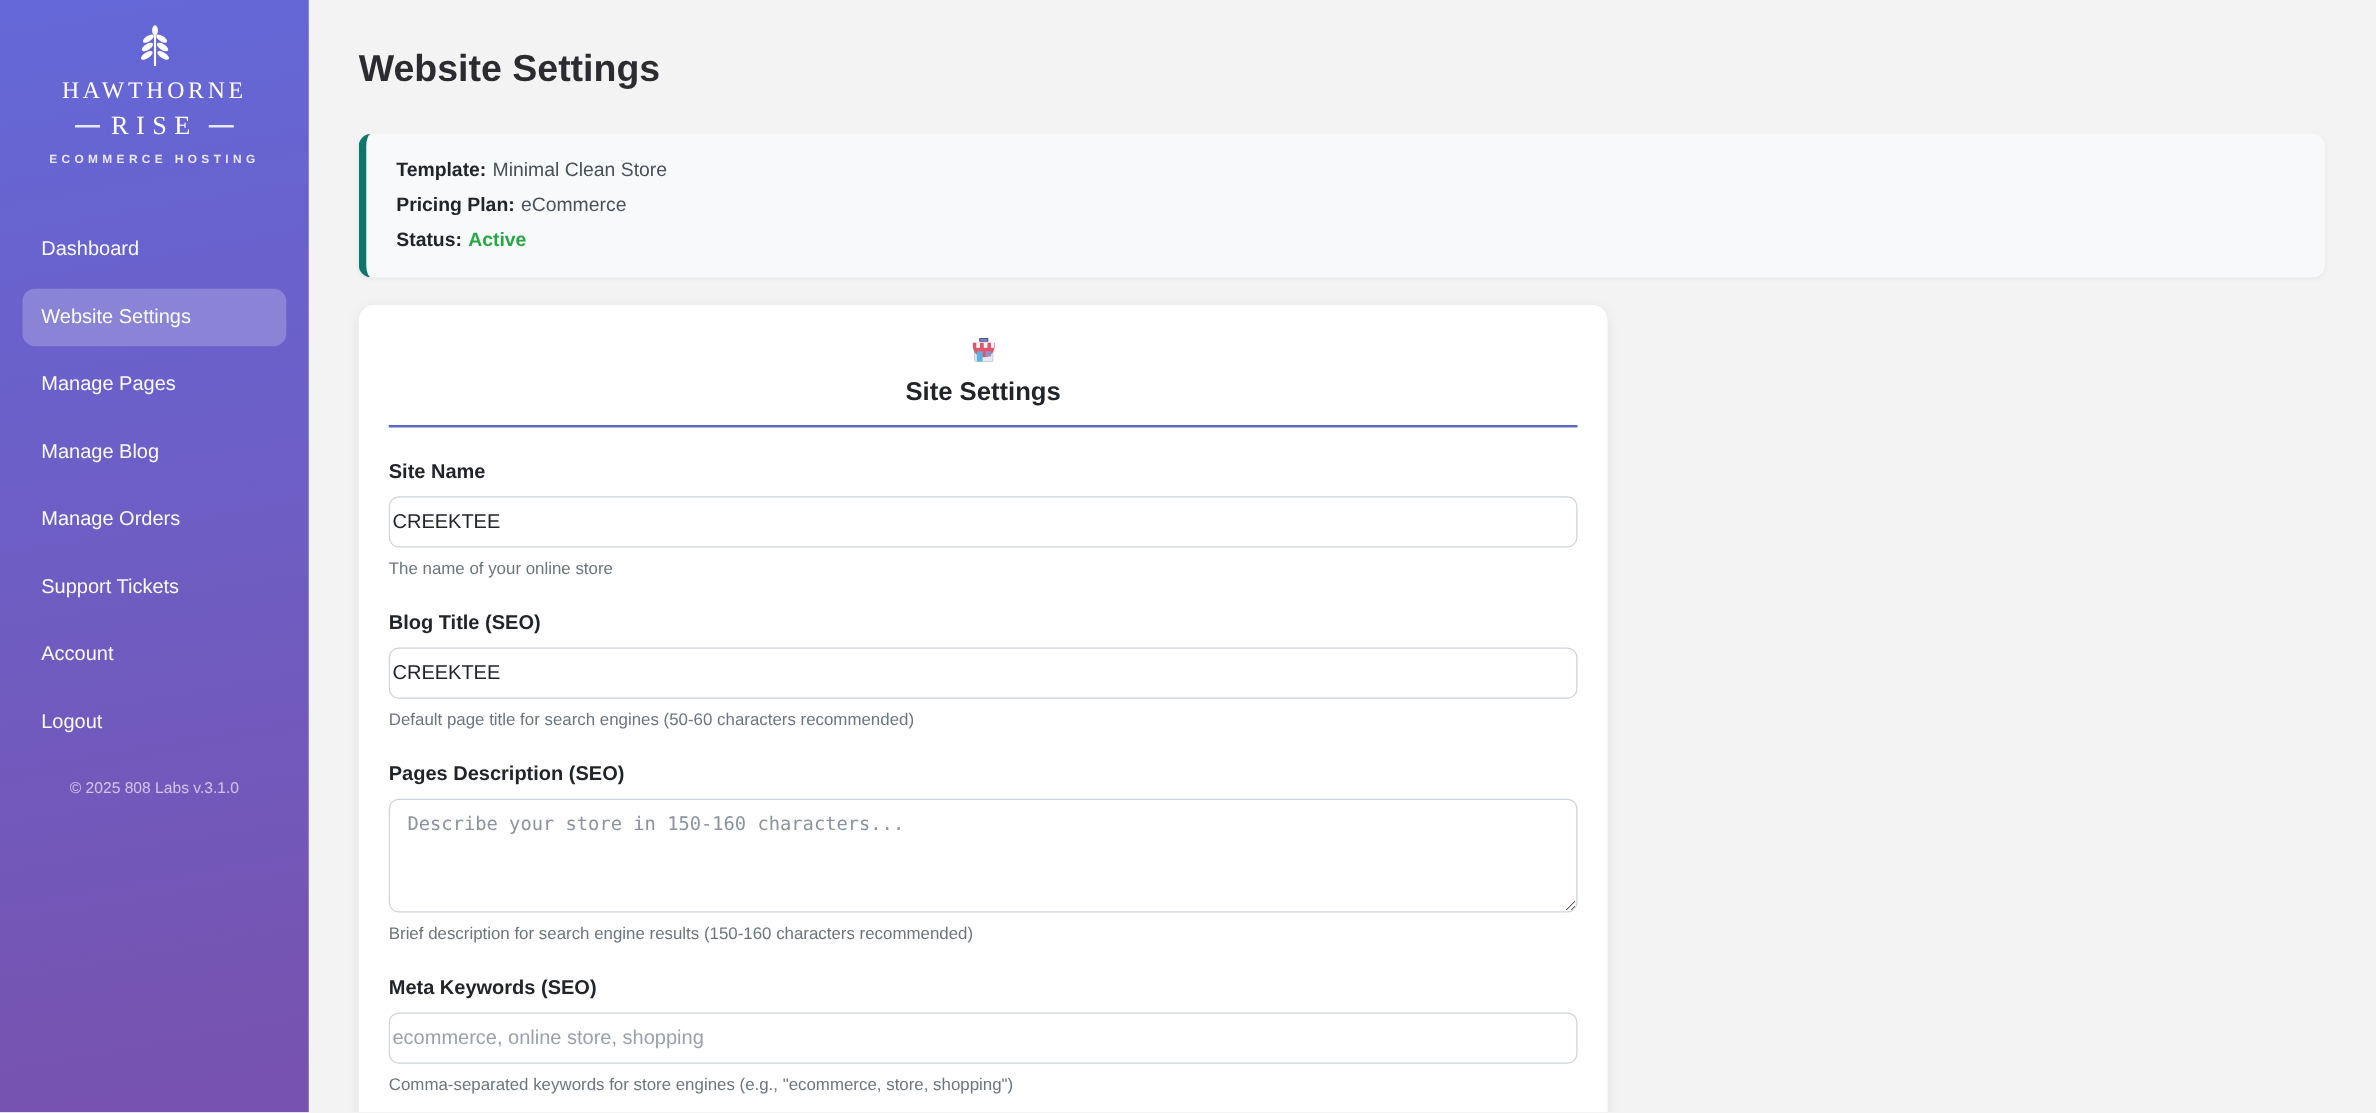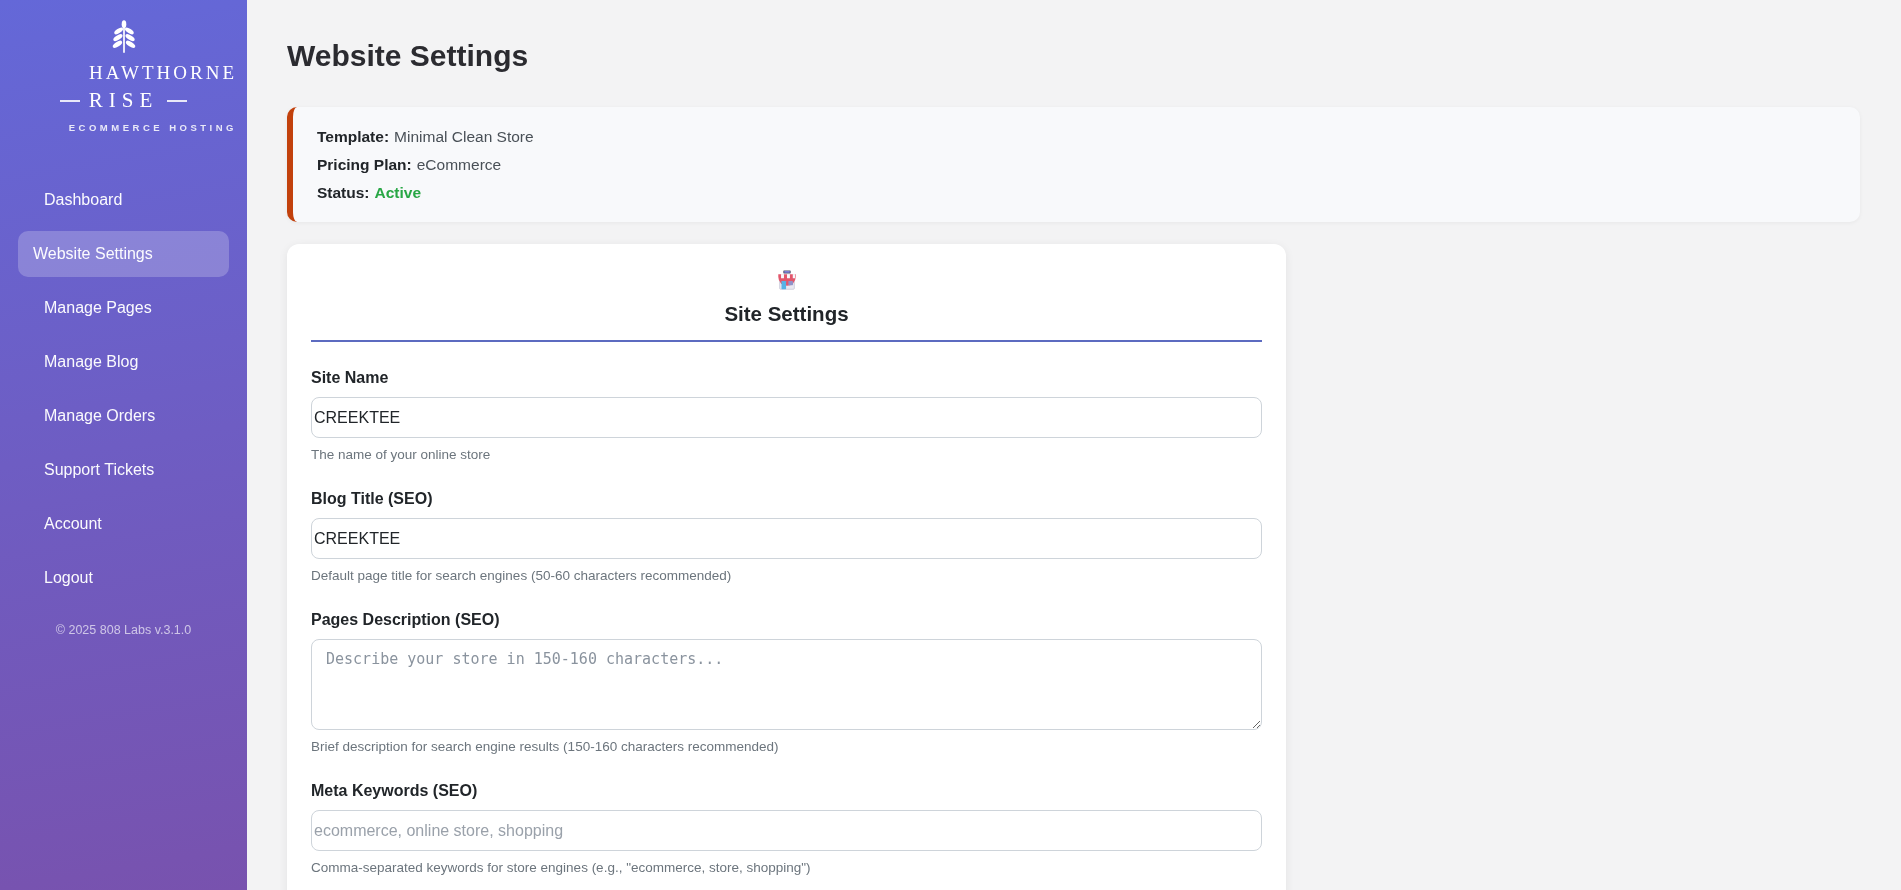--- a/index.html
+++ b/index.html
@@ -9,58 +9,58 @@
     background:#f3f3f4;
   }
   .app { position:relative; width:1901px; height:890px; overflow:hidden; background:#f3f3f4; }
 
   
   .sidebar {
     position:absolute; left:0; top:0; width:247px; height:890px;
     background:linear-gradient(170deg,#6468d8 0%,#7852ae 100%);
     color:#fff;
   }
-  .logo { padding:20px 10px 0; text-align:right; }
+  .logo { padding:20px 10px 0; text-align:center; }
   .leaf-svg { display:block; margin:0 auto 8px; }
   .brand-line1 {
     font-family:"Liberation Serif", serif;
     font-size:19px; letter-spacing:3px; color:#fff; font-weight:400;
   }
   .brand-line2-row { display:flex; align-items:center; justify-content:center; margin-top:4px; }
   .brand-line2 {
     font-family:"Liberation Serif", serif;
     font-size:21px; letter-spacing:6px; color:#fff;
   }
   .dash { display:inline-block; width:20px; height:2px; background:rgba(255,255,255,.85); margin:0 9px; }
   .tagline { margin-top:9px; font-size:9.5px; letter-spacing:3.5px; color:rgba(255,255,255,.85); font-weight:700; }
 
   .nav { margin-top:44px; }
   .nav-item {
-    display:block; padding:14px 44px; margin-bottom:8px;
+    display:block; padding:14px 33px; margin-bottom:8px;
     font-size:16px; color:rgba(255,255,255,.97);
     text-decoration:none; cursor:pointer;
   }
   .nav-item.active {
     margin:0 18px 8px; padding:14px 15px;
     background:rgba(255,255,255,.22);
     border-radius:10px;
   }
   .sidebar-footer {
     margin-top:22px; text-align:center;
     font-size:12.5px; color:rgba(255,255,255,.65);
   }
 
   
   .main { position:absolute; left:247px; top:0; right:0; bottom:0; padding:26px 40px; overflow:hidden; }
   .page-title { margin:12px 0 0; font-size:30px; font-weight:700; color:#2b2b30; line-height:36px; }
 
   .info-box {
     margin-top:33px; width:1573px;
     background:#f8f9fb;
-    border-left:6px solid #c2410c;
+    border-left:6px solid #0f766e;
     border-radius:10px;
     padding:20px 24px;
     box-shadow:0 1px 4px rgba(0,0,0,.05);
   }
   .info-row { font-size:15.5px; line-height:19px; margin-bottom:9px; color:#495057; }
   .info-row:last-child { margin-bottom:0; }
   .info-label { font-weight:700; color:#212529; margin-right:5px; }
   .status-active { font-weight:700; color:#28a745; }
 
   .card {

